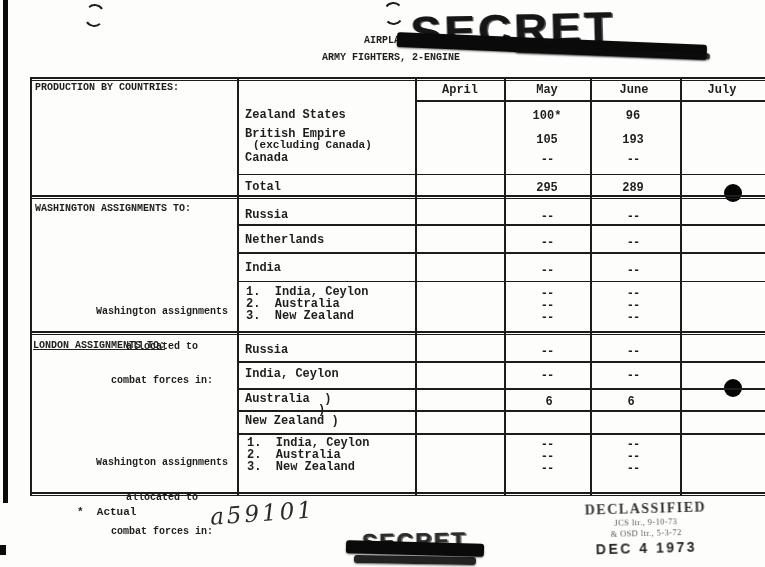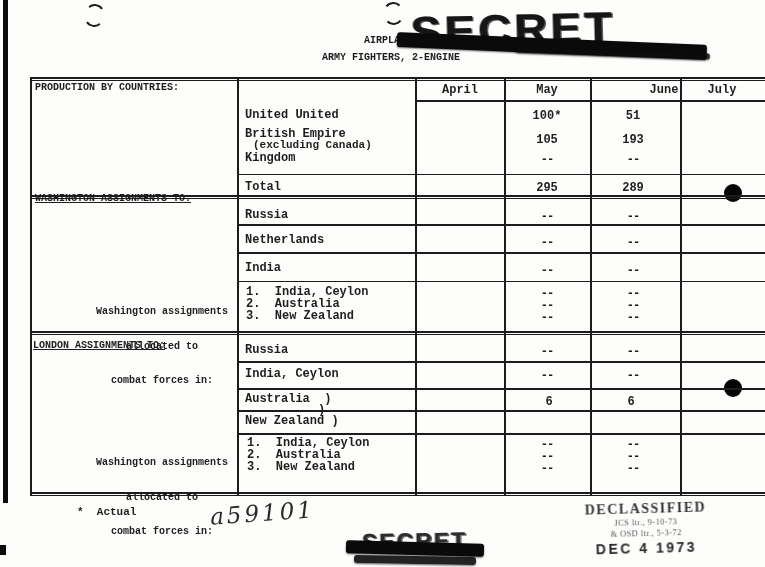--- a/index.html
+++ b/index.html
@@ -84,41 +84,41 @@
   <div class="vl" style="left:30px;top:76.5px;height:419px;"></div>
   <div class="vl" style="left:237px;top:76.5px;height:419px;"></div>
   <div class="vl" style="left:415px;top:76.5px;height:419px;"></div>
   <div class="vl" style="left:504px;top:76.5px;height:419px;"></div>
   <div class="vl" style="left:590px;top:76.5px;height:419px;"></div>
   <div class="vl" style="left:680px;top:76.5px;height:419px;"></div>
 
   <div class="t hd" style="left:35px;top:83px;">PRODUCTION BY COUNTRIES:</div>
   <div class="t bd val" style="left:460px;top:84px;">April</div>
   <div class="t bd val" style="left:547px;top:84px;">May</div>
-  <div class="t bd val" style="left:664px;top:84px;">June</div>
+  <div class="t bd val" style="left:634px;top:84px;">June</div>
   <div class="t bd val" style="left:722px;top:84px;text-align:center;">July</div>
 
-  <div class="t bd" style="left:245px;top:109px;">United United</div>
+  <div class="t bd" style="left:245px;top:109px;">Zealand States</div>
   <div class="t bd val" style="left:547px;top:110px;">100*</div>
-  <div class="t bd val" style="left:633px;top:110px;">51</div>
+  <div class="t bd val" style="left:633px;top:110px;">96</div>
 
   <div class="t bd" style="left:245px;top:128px;">British Empire</div>
   <div class="t sm" style="left:253px;top:140px;">(excluding Canada)</div>
   <div class="t bd val" style="left:547px;top:134px;">105</div>
   <div class="t bd val" style="left:633px;top:134px;">193</div>
 
-  <div class="t bd" style="left:245px;top:152px;">Kingdom</div>
+  <div class="t bd" style="left:245px;top:152px;">Canada</div>
   <div class="t bd val dash" style="left:547px;top:154px;">--</div>
   <div class="t bd val dash" style="left:633px;top:154px;">--</div>
 
   <div class="t bd" style="left:245px;top:181px;">Total</div>
   <div class="t bd val" style="left:547px;top:182px;">295</div>
   <div class="t bd val" style="left:633px;top:182px;">289</div>
 
-  <div class="t hd" style="left:35px;top:194px;text-decoration:underline;">WASHINGTON ASSIGNMENTS TO:</div>
+  <div class="t hd" style="left:35px;top:204px;">WASHINGTON ASSIGNMENTS TO:</div>
 
   <div class="t bd" style="left:245px;top:209px;">Russia</div>
   <div class="t bd val dash" style="left:547px;top:211px;">--</div>
   <div class="t bd val dash" style="left:633px;top:211px;">--</div>
 
   <div class="t bd" style="left:245px;top:234px;">Netherlands</div>
   <div class="t bd val dash" style="left:547px;top:237px;">--</div>
   <div class="t bd val dash" style="left:633px;top:237px;">--</div>
 
   <div class="t bd" style="left:245px;top:262px;">India</div>

